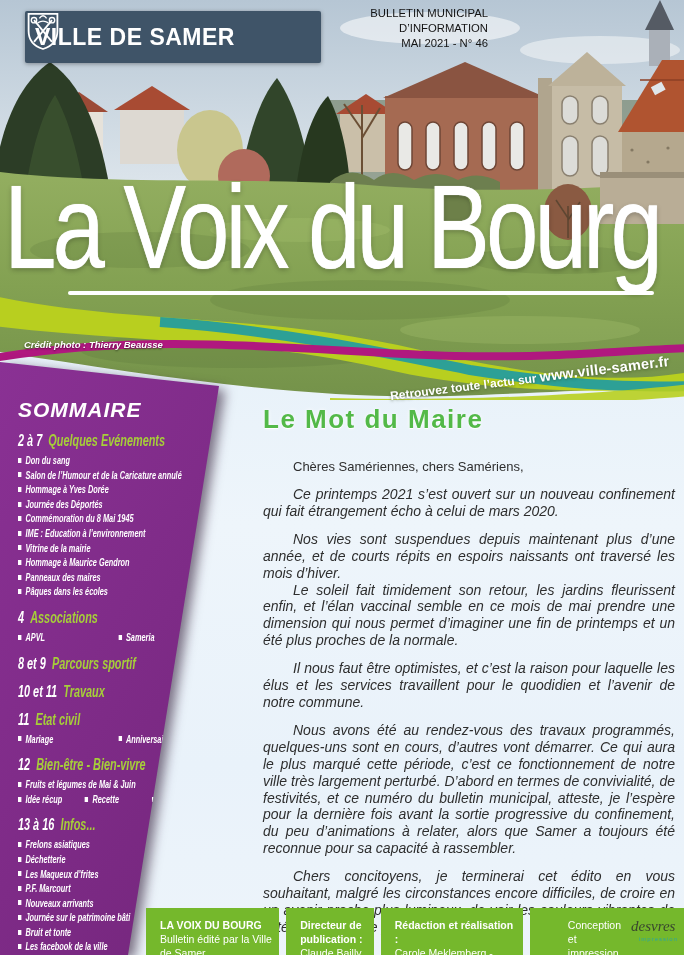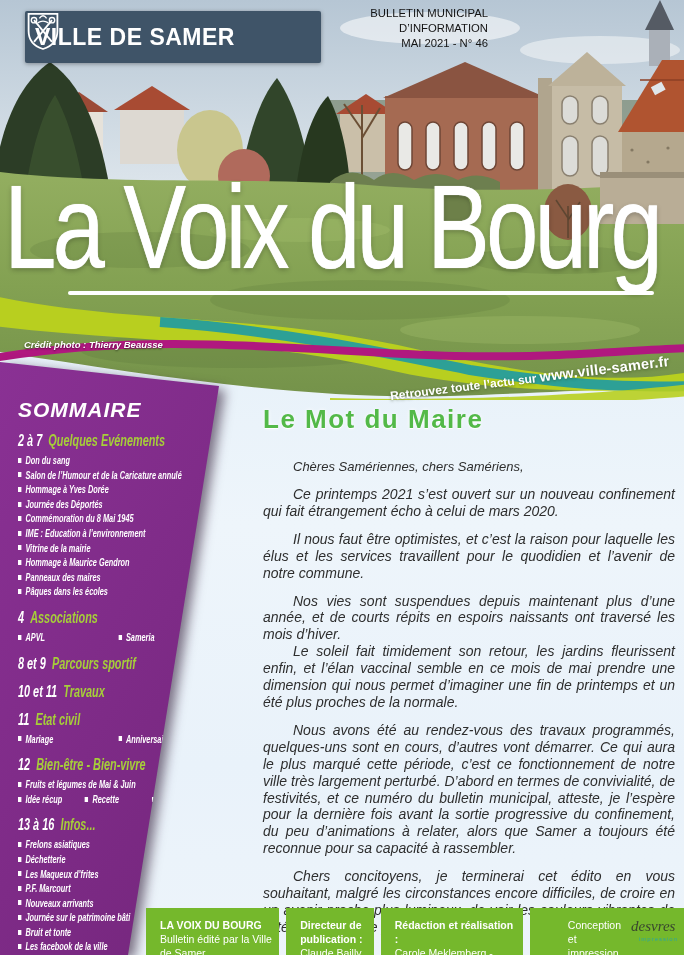--- a/index.html
+++ b/index.html
@@ -57,21 +57,21 @@
   .som-name{color:#a6ce39;}
   .som-row{display:flex;}
   .som-item{flex:1;font-size:10.8px;font-weight:700;line-height:14.6px;white-space:nowrap;display:flex;align-items:center;}
   .bullet{width:5px;height:5px;background:#fff;display:inline-block;margin-right:6px;flex:none;}
   
   .edito{position:absolute;left:263px;top:404px;width:412px;color:#2e2e2e;}
   .edito-title{
     margin:0 0 24px;color:#53b948;font-size:26px;font-weight:700;letter-spacing:1.5px;
     text-shadow:0 0 4px rgba(255,255,255,.9), 0 1px 0 #fff;
   }
-  .salutation{margin:0 0 12px;font-style:italic;font-size:13px;text-indent:30px;}
+  .salutation{margin:0 0 12px;font-size:13px;text-indent:30px;}
   .pgroup{margin:0 0 11px;}
   .para{margin:0;font-style:italic;font-size:14px;line-height:16.9px;text-align:justify;text-indent:30px;}
   .signature{margin-top:18px;text-align:right;font-weight:700;font-style:italic;font-size:13px;padding-right:2px;}
   
   .footer{position:absolute;left:146px;top:908px;right:0;bottom:0;display:flex;gap:7px;}
   .fcell{background:#75b82c;color:#fff;padding:10px 6px 0 14px;box-sizing:border-box;font-size:10.5px;line-height:14px;}
   .fcell .ft{font-weight:700;}
   .fc1{width:134px;} .fc2{width:88px;} .fc3{width:143px;} .fc4{flex:1;display:flex;}
   .fc4 .lines{margin-right:10px;margin-left:24px;}
   .dlogo{font-family:"Liberation Serif",serif;font-style:italic;color:#39462e;font-size:15px;line-height:13px;margin-top:2px;}
@@ -400,25 +400,25 @@
   </div>
 
   <main class="edito">
     <h2 class="edito-title">Le Mot du Maire</h2>
     <p class="salutation">Chères Samériennes, chers Samériens,</p>
     <div id="edito-paragraphs">
         <div class="pgroup">
           <p class="para">Ce printemps 2021 s’est ouvert sur un nouveau confinement qui fait étrangement écho à celui de mars 2020.</p>
         </div>
         <div class="pgroup">
-          <p class="para">Il nous faut être optimistes, et c’est la raison pour laquelle les élus et les services travaillent pour le quodidien et l’avenir de notre commune.</p>
-        </div>
-        <div class="pgroup">
           <p class="para">Nos vies sont suspendues depuis maintenant plus d’une année, et de courts répits en espoirs naissants ont traversé les mois d’hiver.</p>
           <p class="para">Le soleil fait timidement son retour, les jardins fleurissent enfin, et l’élan vaccinal semble en ce mois de mai prendre une dimension qui nous permet d’imaginer une fin de printemps et un été plus proches de la normale.</p>
+        </div>
+        <div class="pgroup">
+          <p class="para">Il nous faut être optimistes, et c’est la raison pour laquelle les élus et les services travaillent pour le quodidien et l’avenir de notre commune.</p>
         </div>
         <div class="pgroup">
           <p class="para">Nous avons été au rendez-vous des travaux programmés, quelques-uns sont en cours, d’autres vont démarrer. Ce qui aura le plus marqué cette période, c’est ce fonctionnement de notre ville très largement perturbé. D’abord en termes de convivialité, de festivités, et ce numéro du bulletin municipal, atteste, je l’espère pour la dernière fois avant la sortie progressive du confinement, du peu d’animations à relater, alors que Samer a toujours été reconnue pour sa capacité à rassembler.</p>
         </div>
         <div class="pgroup">
           <p class="para">Chers concitoyens, je terminerai cet édito en vous souhaitant, malgré les circonstances encore difficiles, de croire en un avenir proche plus lumineux, de voir les couleurs vibrantes de l’été au bout de ce printemps confiné.</p>
         </div>
       </div>
     <div class="signature">Claude Bailly</div>
   </main>

